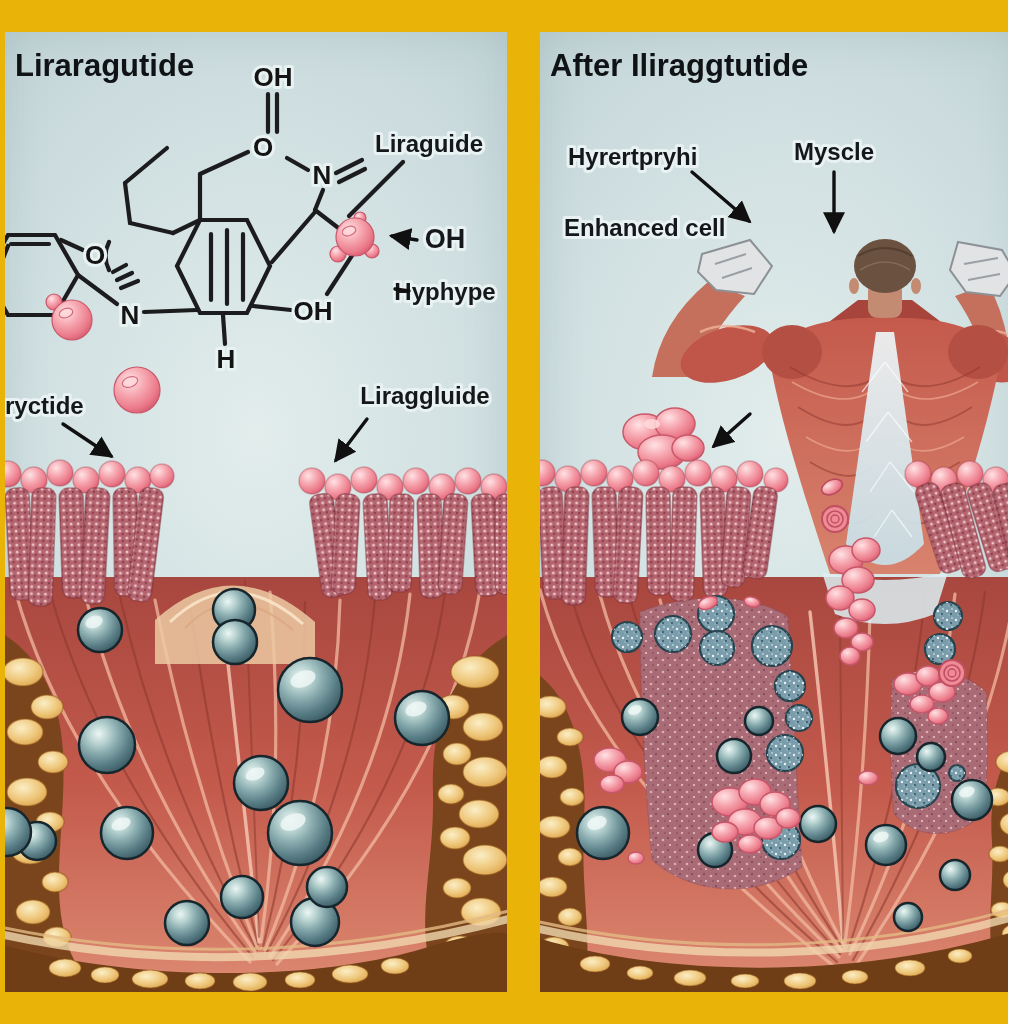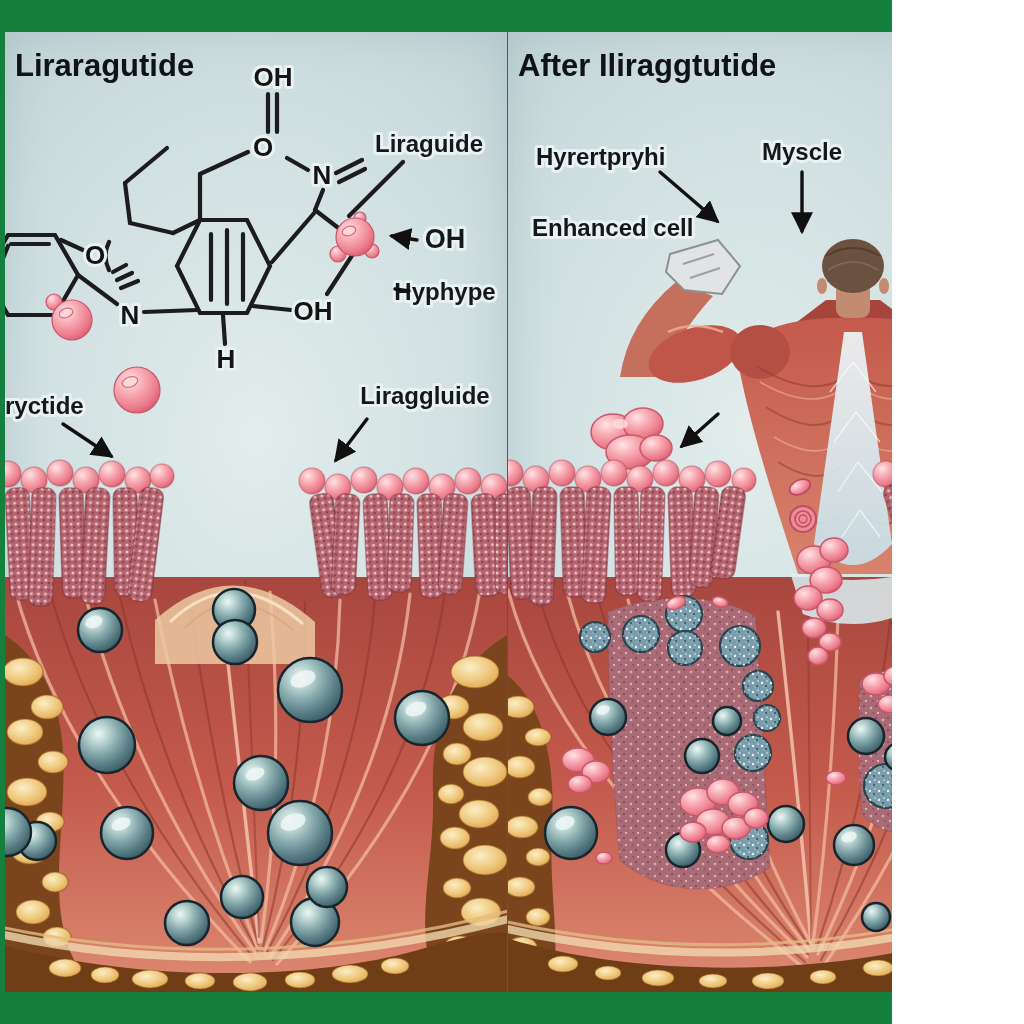--- a/index.html
+++ b/index.html
@@ -1,22 +1,22 @@
 <!DOCTYPE html>
 <html><head>
 <meta charset="utf-8">
 <style>
   html,body{margin:0;padding:0;background:#ffffff;}
-  .canvas{position:relative;width:892px;height:1024px;background:#15803d;overflow:hidden;
+  .canvas{position:relative;width:1008px;height:1024px;background:#eab308;overflow:hidden;
           font-family:"Liberation Sans",sans-serif;}
   .panel{position:absolute;top:32px;height:960px;
          background:radial-gradient(120% 85% at 50% 42%, #e2edec 0%, #ccdcde 48%, #a9c0c4 100%);
          box-shadow:inset 0 0 40px rgba(120,150,155,.25);}
   .panel.left{left:5px;width:502px;}
-  .panel.right{left:508px;width:484px;}
+  .panel.right{left:540px;width:484px;}
   .panel svg{position:absolute;left:0;top:0;}
   text{font-family:"Liberation Sans",sans-serif;}
   .title{font-size:31px;font-weight:bold;fill:#0f1316;}
   .lbl{font-size:24px;font-weight:bold;fill:#14181b;}
   .atom{font-size:26px;font-weight:bold;fill:#141414;}
   .halo{paint-order:stroke;stroke:#e9f2f2;stroke-width:6px;stroke-linejoin:round;}
   .bond{stroke:#1c1c1e;stroke-width:4.2;stroke-linecap:round;fill:none;}
   .arrowline{stroke:#101010;stroke-width:3.4;fill:none;stroke-linecap:round;}
 </style>
 </head>

